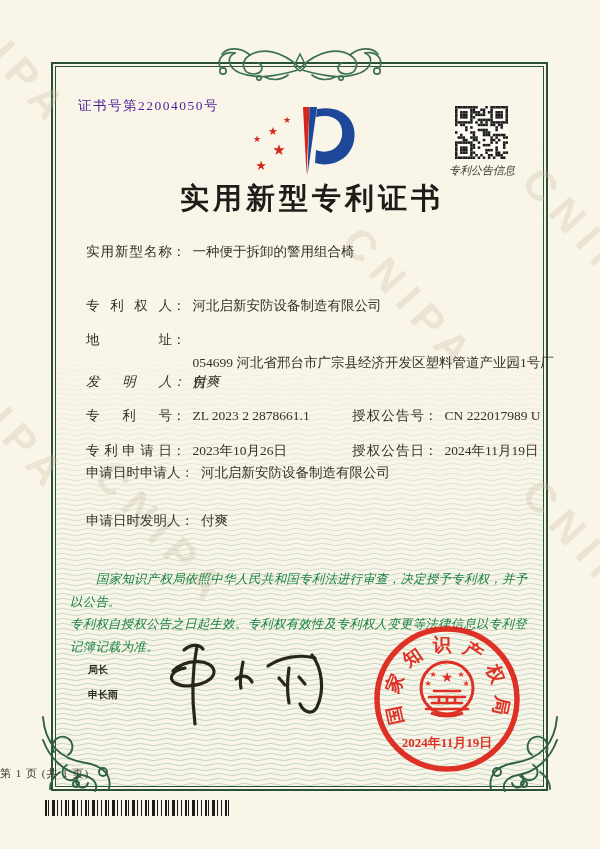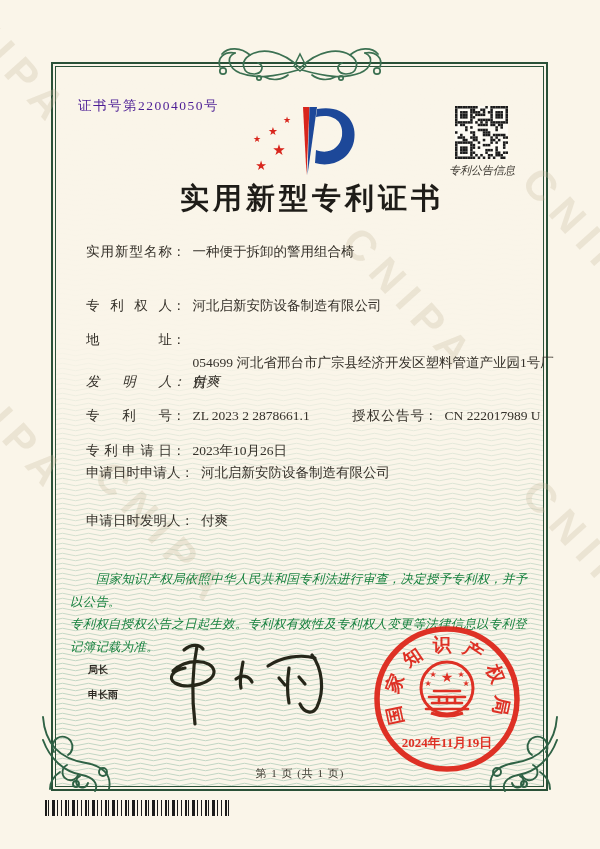--- a/index.html
+++ b/index.html
@@ -50,21 +50,21 @@
 
   .signer { position:absolute; left:88px; font-size:10px; font-weight:bold;
             font-family:"Liberation Sans","DejaVu Sans",sans-serif; color:#2c2922; }
   .sig { position:absolute; left:142px; top:634px; width:200px; height:104px; }
 
   .seal { position:absolute; left:372px; top:624px; width:150px; height:150px; opacity:0.93; }
   .seal-org { font-size:18.5px; font-weight:bold; letter-spacing:10px; fill:#dd2317;
               font-family:"Liberation Serif",serif; }
   .seal-date { font-size:13px; font-weight:bold; fill:#dd2317; text-anchor:middle; }
 
-  .footer { position:absolute; left:0; top:766px; width:600px; text-align:center;
+  .footer { position:absolute; left:0; top:766px; width:600px; text-align:left;
             font-size:11px; letter-spacing:1px; color:#3c382f; }
 
   .barcode { position:absolute; left:45px; top:800px; width:186px; height:16px; z-index:4;
       background:repeating-linear-gradient(90deg,
         #1b1b1b 0 2px, transparent 2px 3px,
         #1b1b1b 3px 4px, transparent 4px 7px,
         #1b1b1b 7px 10px, transparent 10px 12px,
         #1b1b1b 12px 13px, transparent 13px 16px,
         #1b1b1b 16px 17px, transparent 17px 20px); }
 </style>
@@ -385,20 +385,23 @@
 
     <div class="gridcol" style="left:86px; top:407px;">
       <span class="lab">专利号</span><span>：</span><span class="val">ZL 2023 2 2878661.1</span>
     </div>
     <div class="gridcol" style="left:352px; top:407px;">
       <span class="lab2">授权公告号</span><span>：</span><span class="val">CN 222017989 U</span>
     </div>
     <div class="gridcol" style="left:86px; top:442px;">
       <span class="lab">专利申请日</span><span>：</span><span class="val">2023年10月26日</span>
     </div>
+    <div class="gridcol" style="left:352px; top:442px;">
+      <span class="lab2">授权公告日</span><span>：</span><span class="val">2024年11月19日</span>
+    </div>
 
     <div class="row2" style="top:464px;">
       <span>申请日时申请人</span><span>：</span><span class="val">河北启新安防设备制造有限公司</span>
     </div>
     <div class="row2" style="top:512px;">
       <span>申请日时发明人</span><span>：</span><span class="val">付爽</span>
     </div>
 
     <div class="legal">
       <div class="l1">国家知识产权局依照中华人民共和国专利法进行审查，决定授予专利权，并予以公告。</div>

